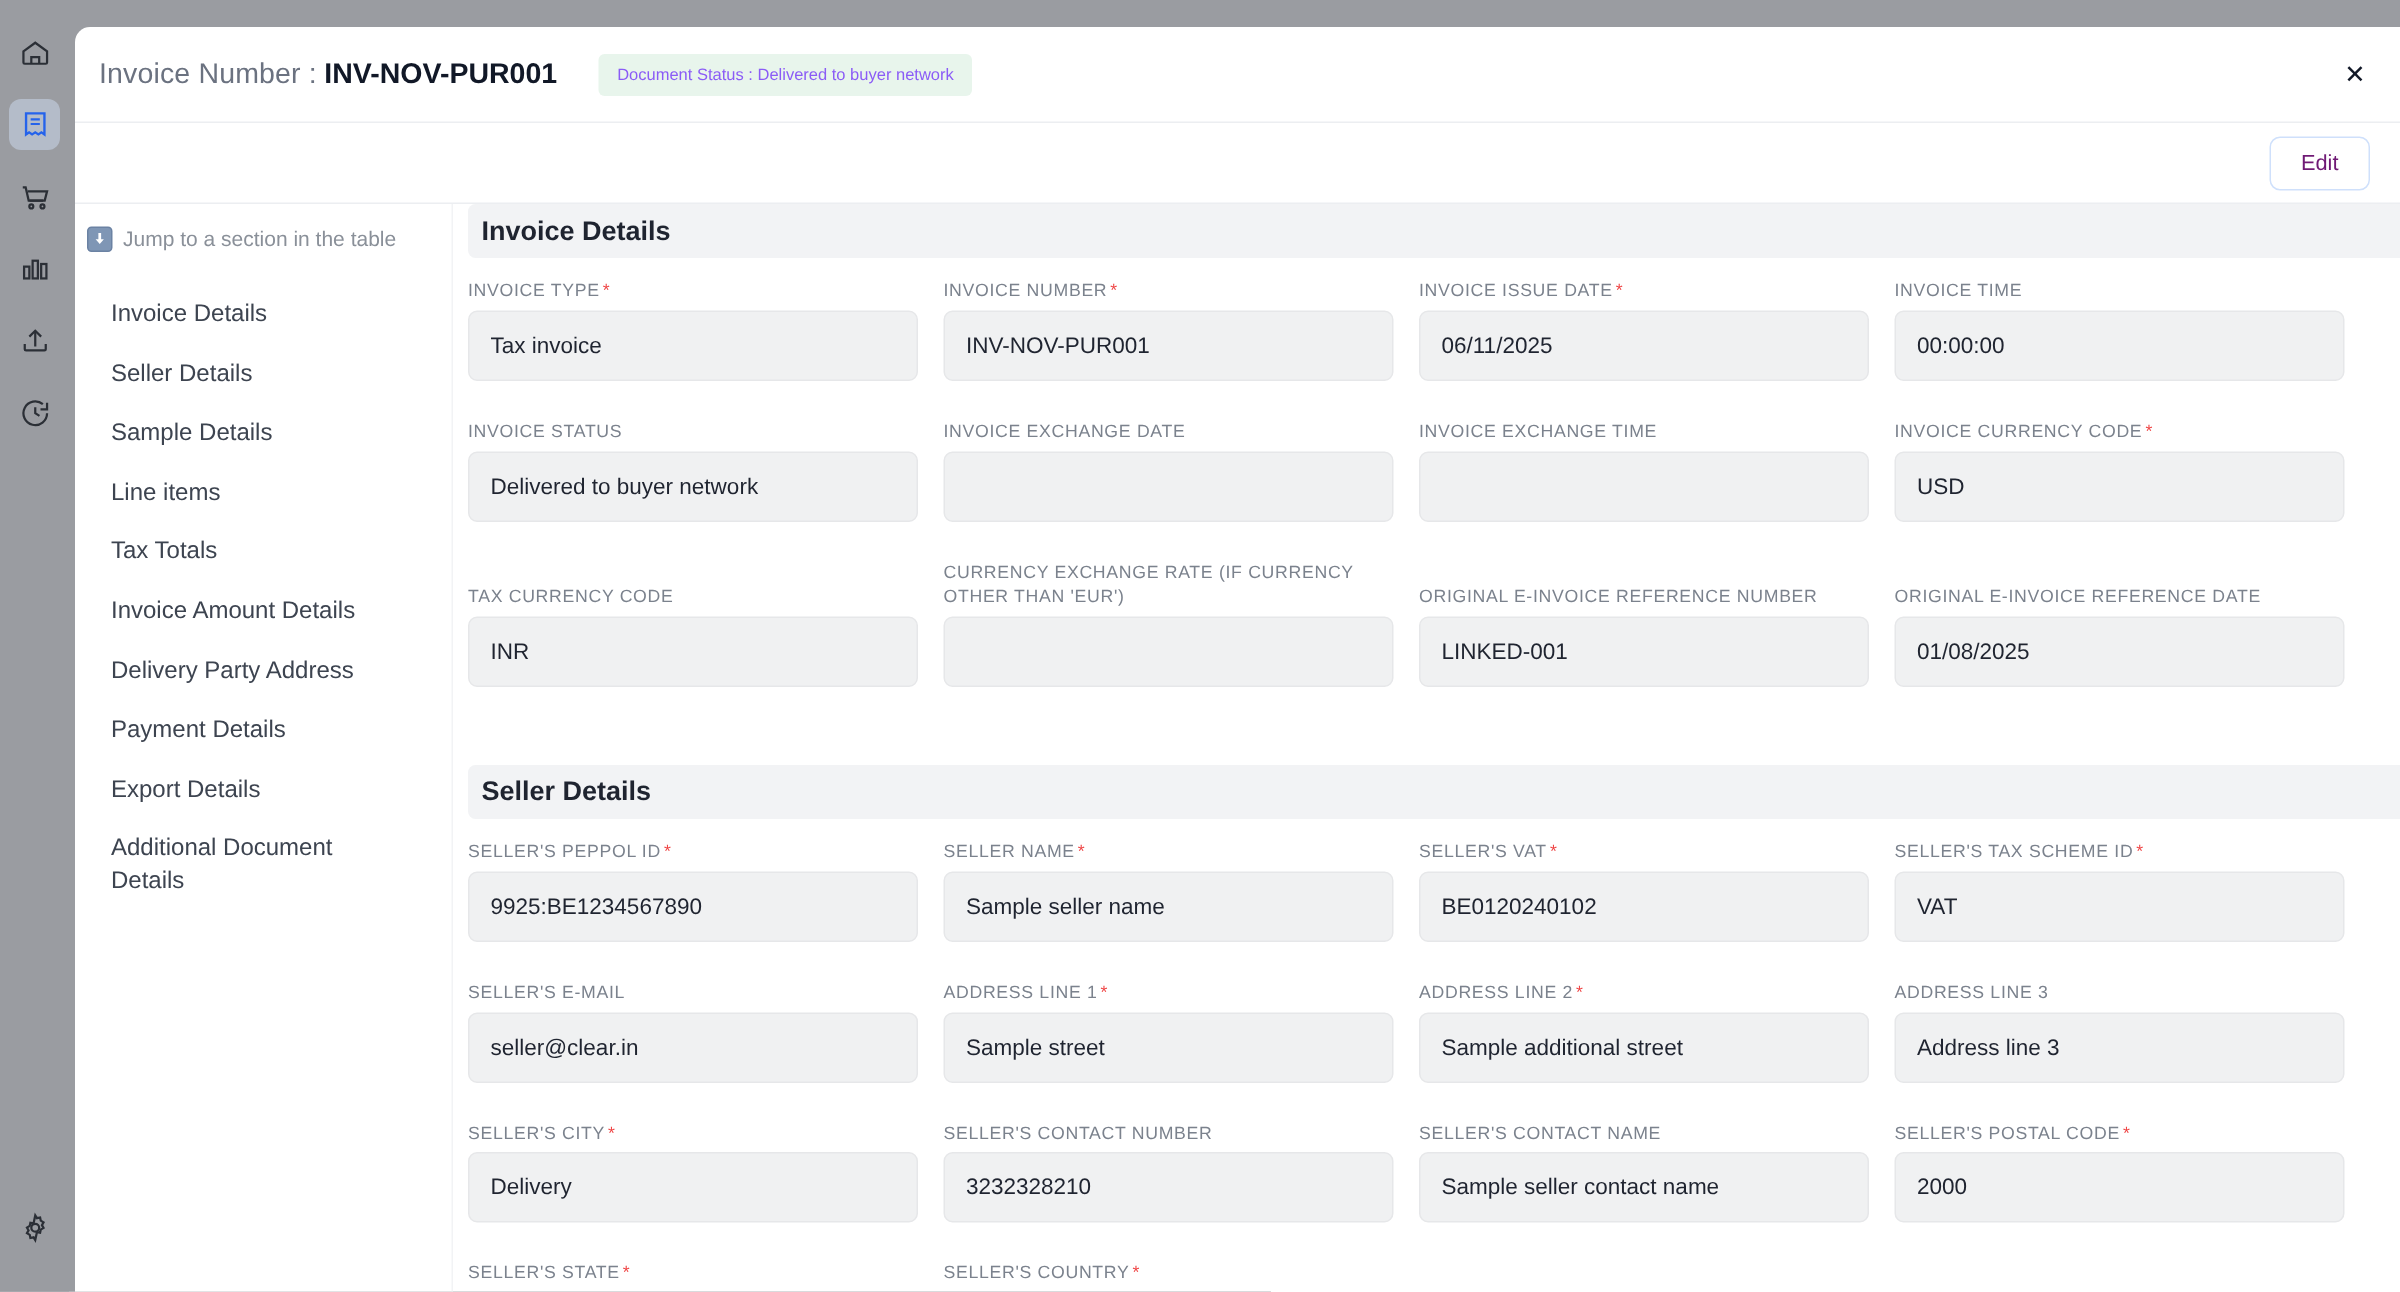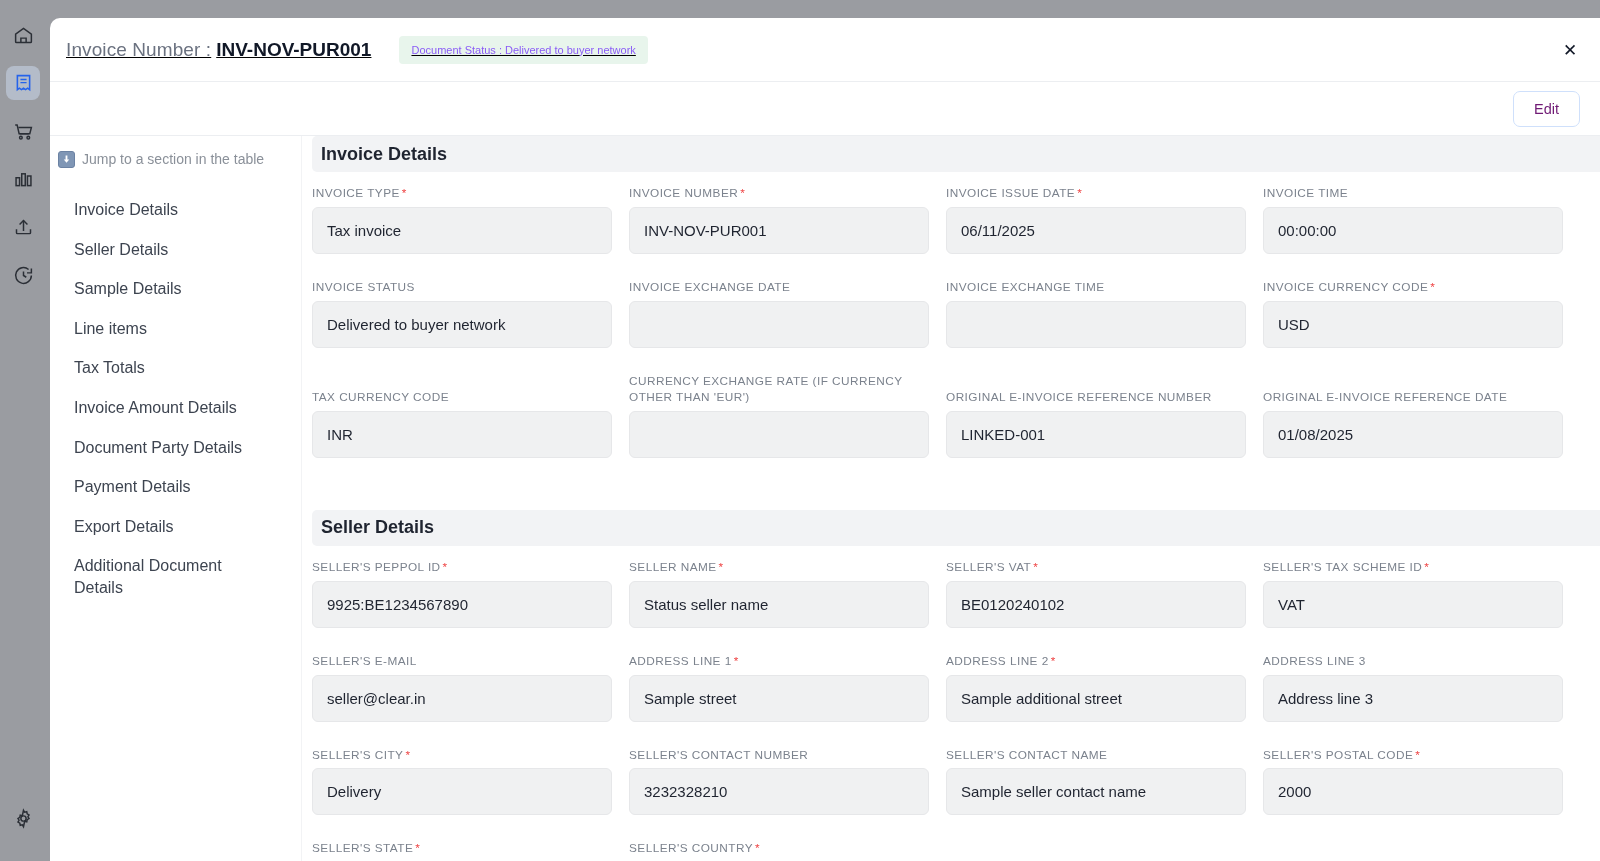--- a/index.html
+++ b/index.html
@@ -37,21 +37,20 @@
     background: #ffffff;
     border-top-left-radius: 10px;
     overflow: hidden;
   }
 
   #modal-header {
     height: 64px; position: relative;
     display: flex; align-items: center;
     padding-left: 16px;
     border-bottom: 1px solid #eceef1;
-    text-decoration: underline;
   }
   #title-label {
     font-size: 19px; color: #6b7280; font-weight: 400;
     letter-spacing: .1px;
   }
   #title-value {
     font-size: 19px; color: #111827; font-weight: 700;
     margin-left: 5px;
   }
   #status-badge {
@@ -240,21 +239,21 @@
         </span>
         <span id="jump-heading-text">Jump to a section in the table</span>
       </div>
       <div id="jump-list">
           <div class="jump-item">Invoice Details</div>
           <div class="jump-item">Seller Details</div>
           <div class="jump-item">Sample Details</div>
           <div class="jump-item">Line items</div>
           <div class="jump-item">Tax Totals</div>
           <div class="jump-item">Invoice Amount Details</div>
-          <div class="jump-item">Document Party Details</div>
+          <div class="jump-item">Delivery Party Address</div>
           <div class="jump-item">Payment Details</div>
           <div class="jump-item">Export Details</div>
           <div class="jump-item">Additional Document Details</div>
         </div>
     </nav>
 
     <div id="form-area">
         <div class="section-header">Invoice Details</div>
         <div class="field-grid">
           <div class="field">
@@ -307,21 +306,21 @@
           </div>
         </div>
         <div class="section-header tight">Seller Details</div>
         <div class="field-grid">
           <div class="field">
             <div class="field-label"><span>SELLER'S PEPPOL ID</span><span class="req">*</span></div>
             <div class="field-box">9925:BE1234567890</div>
           </div>
           <div class="field">
             <div class="field-label"><span>SELLER NAME</span><span class="req">*</span></div>
-            <div class="field-box">Status seller name</div>
+            <div class="field-box">Sample seller name</div>
           </div>
           <div class="field">
             <div class="field-label"><span>SELLER'S VAT</span><span class="req">*</span></div>
             <div class="field-box">BE0120240102</div>
           </div>
           <div class="field">
             <div class="field-label"><span>SELLER'S TAX SCHEME ID</span><span class="req">*</span></div>
             <div class="field-box">VAT</div>
           </div>
           <div class="field">

